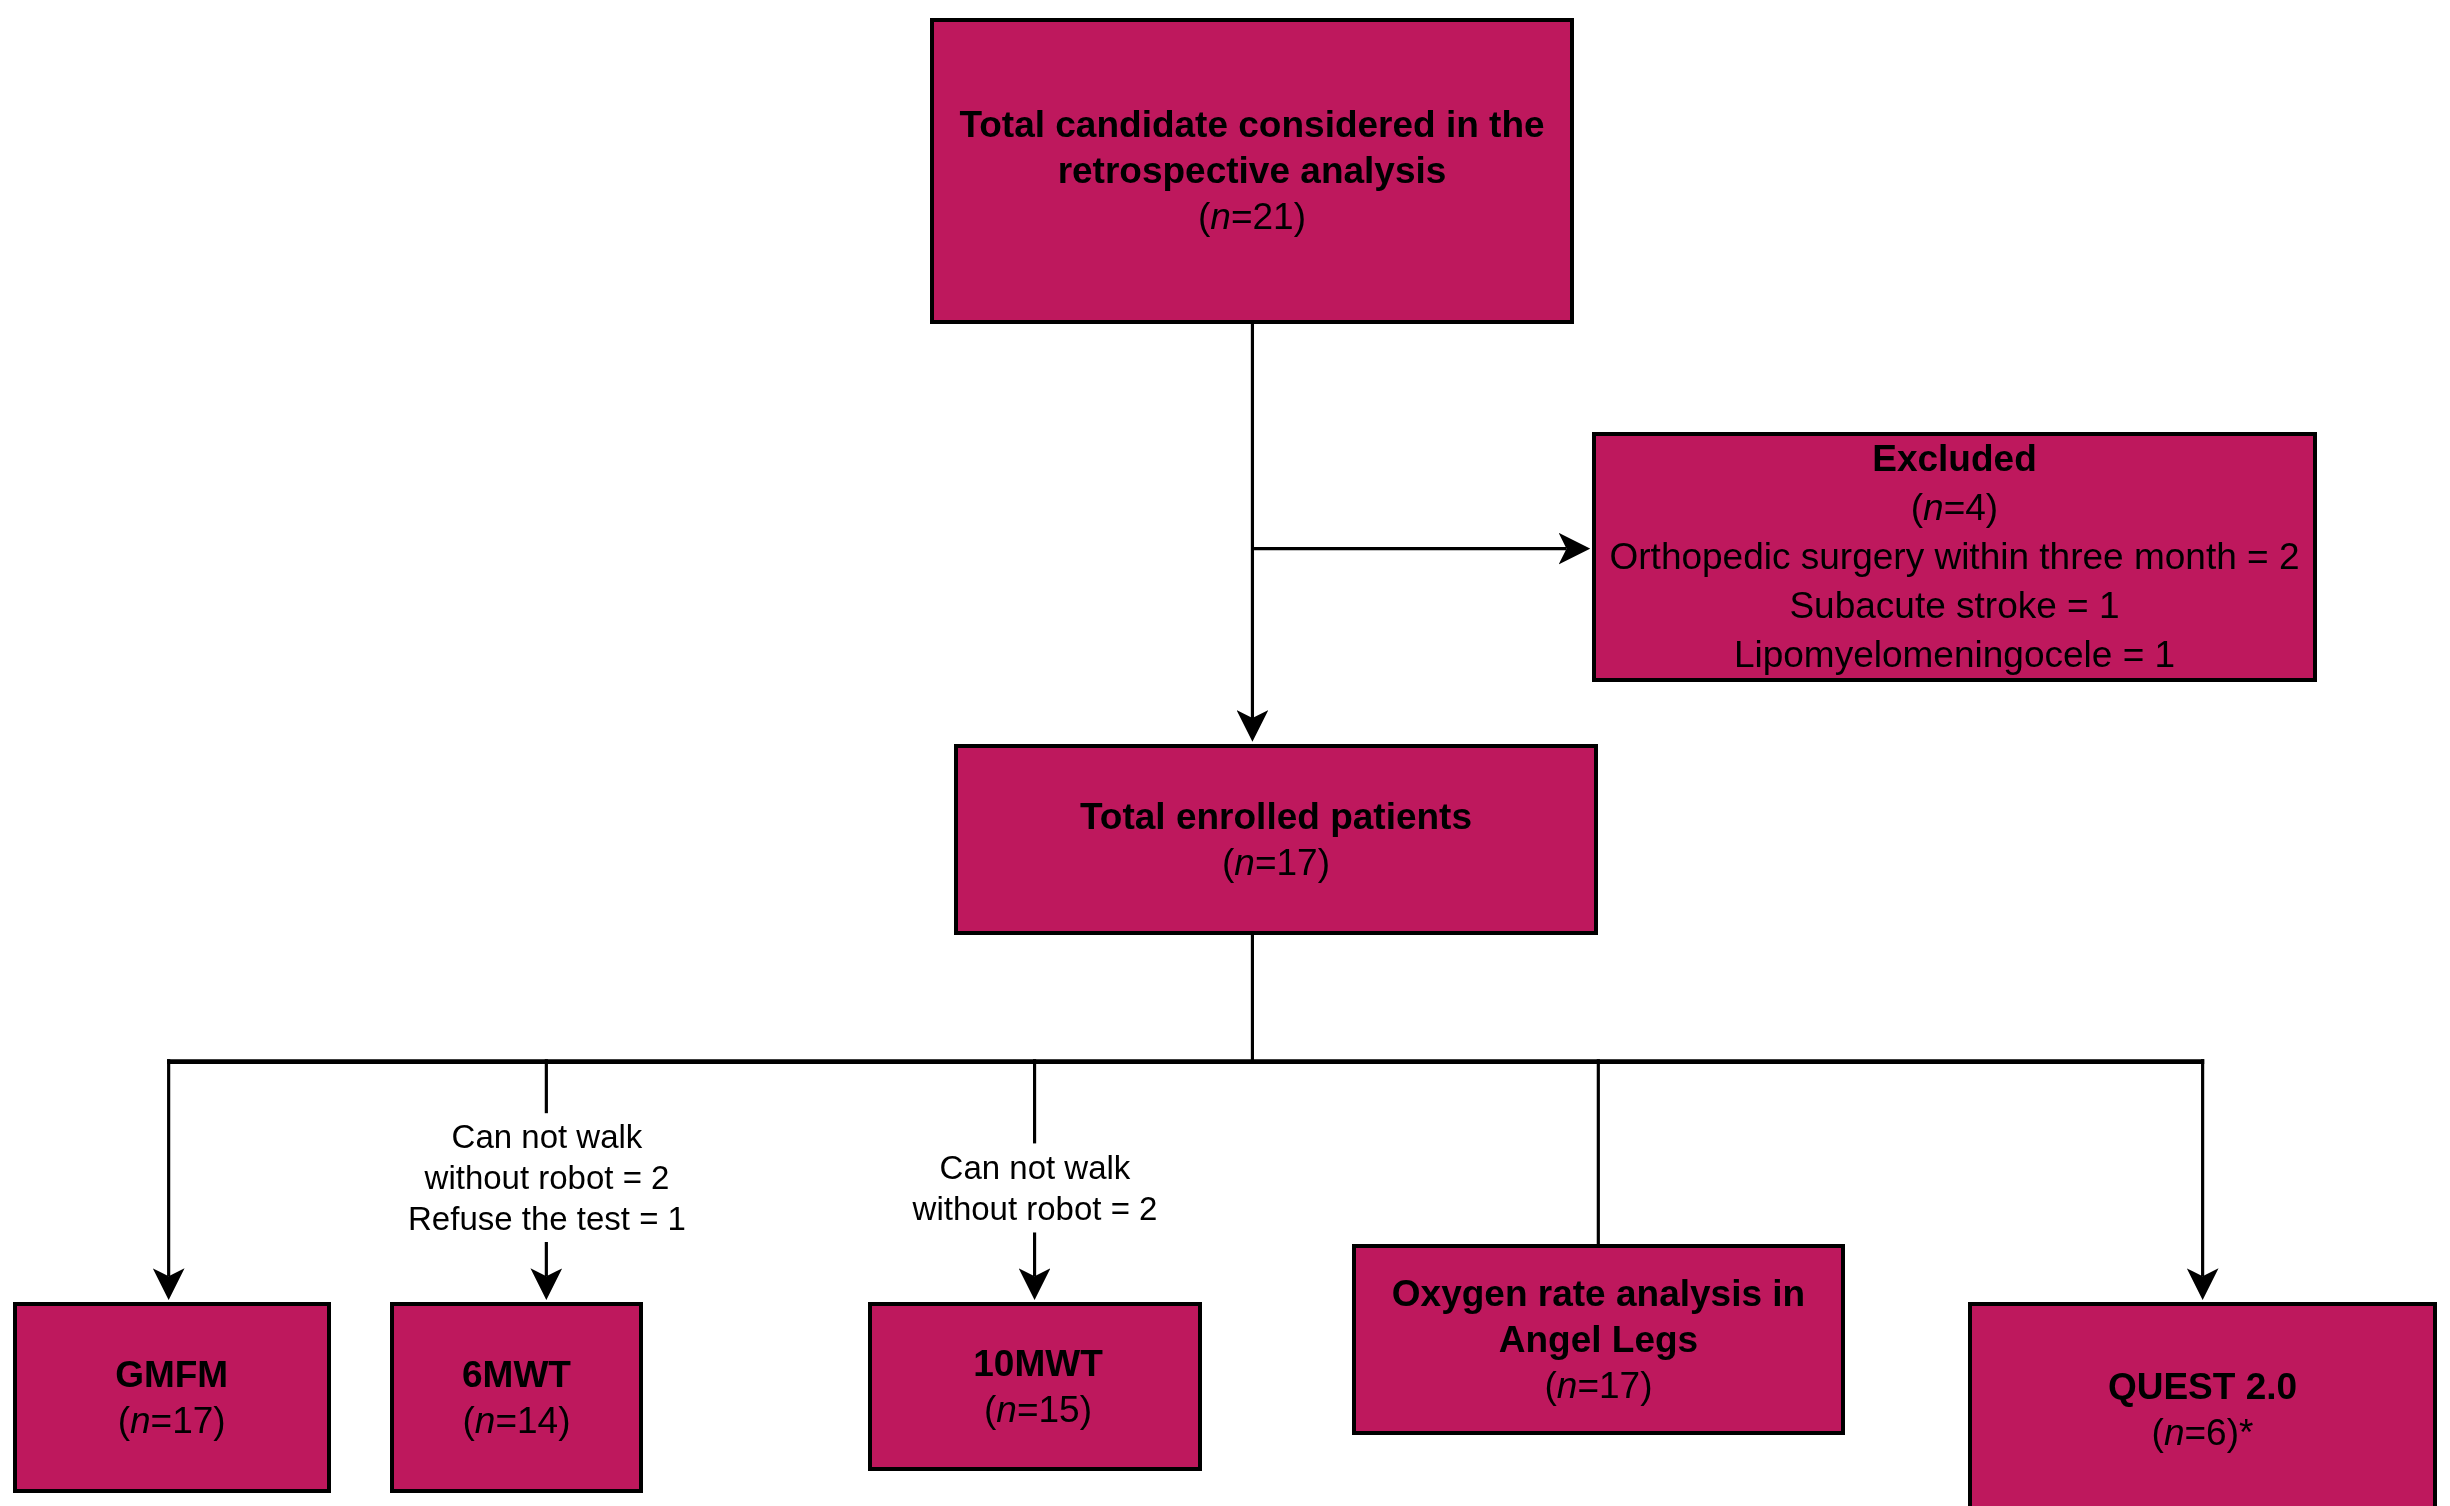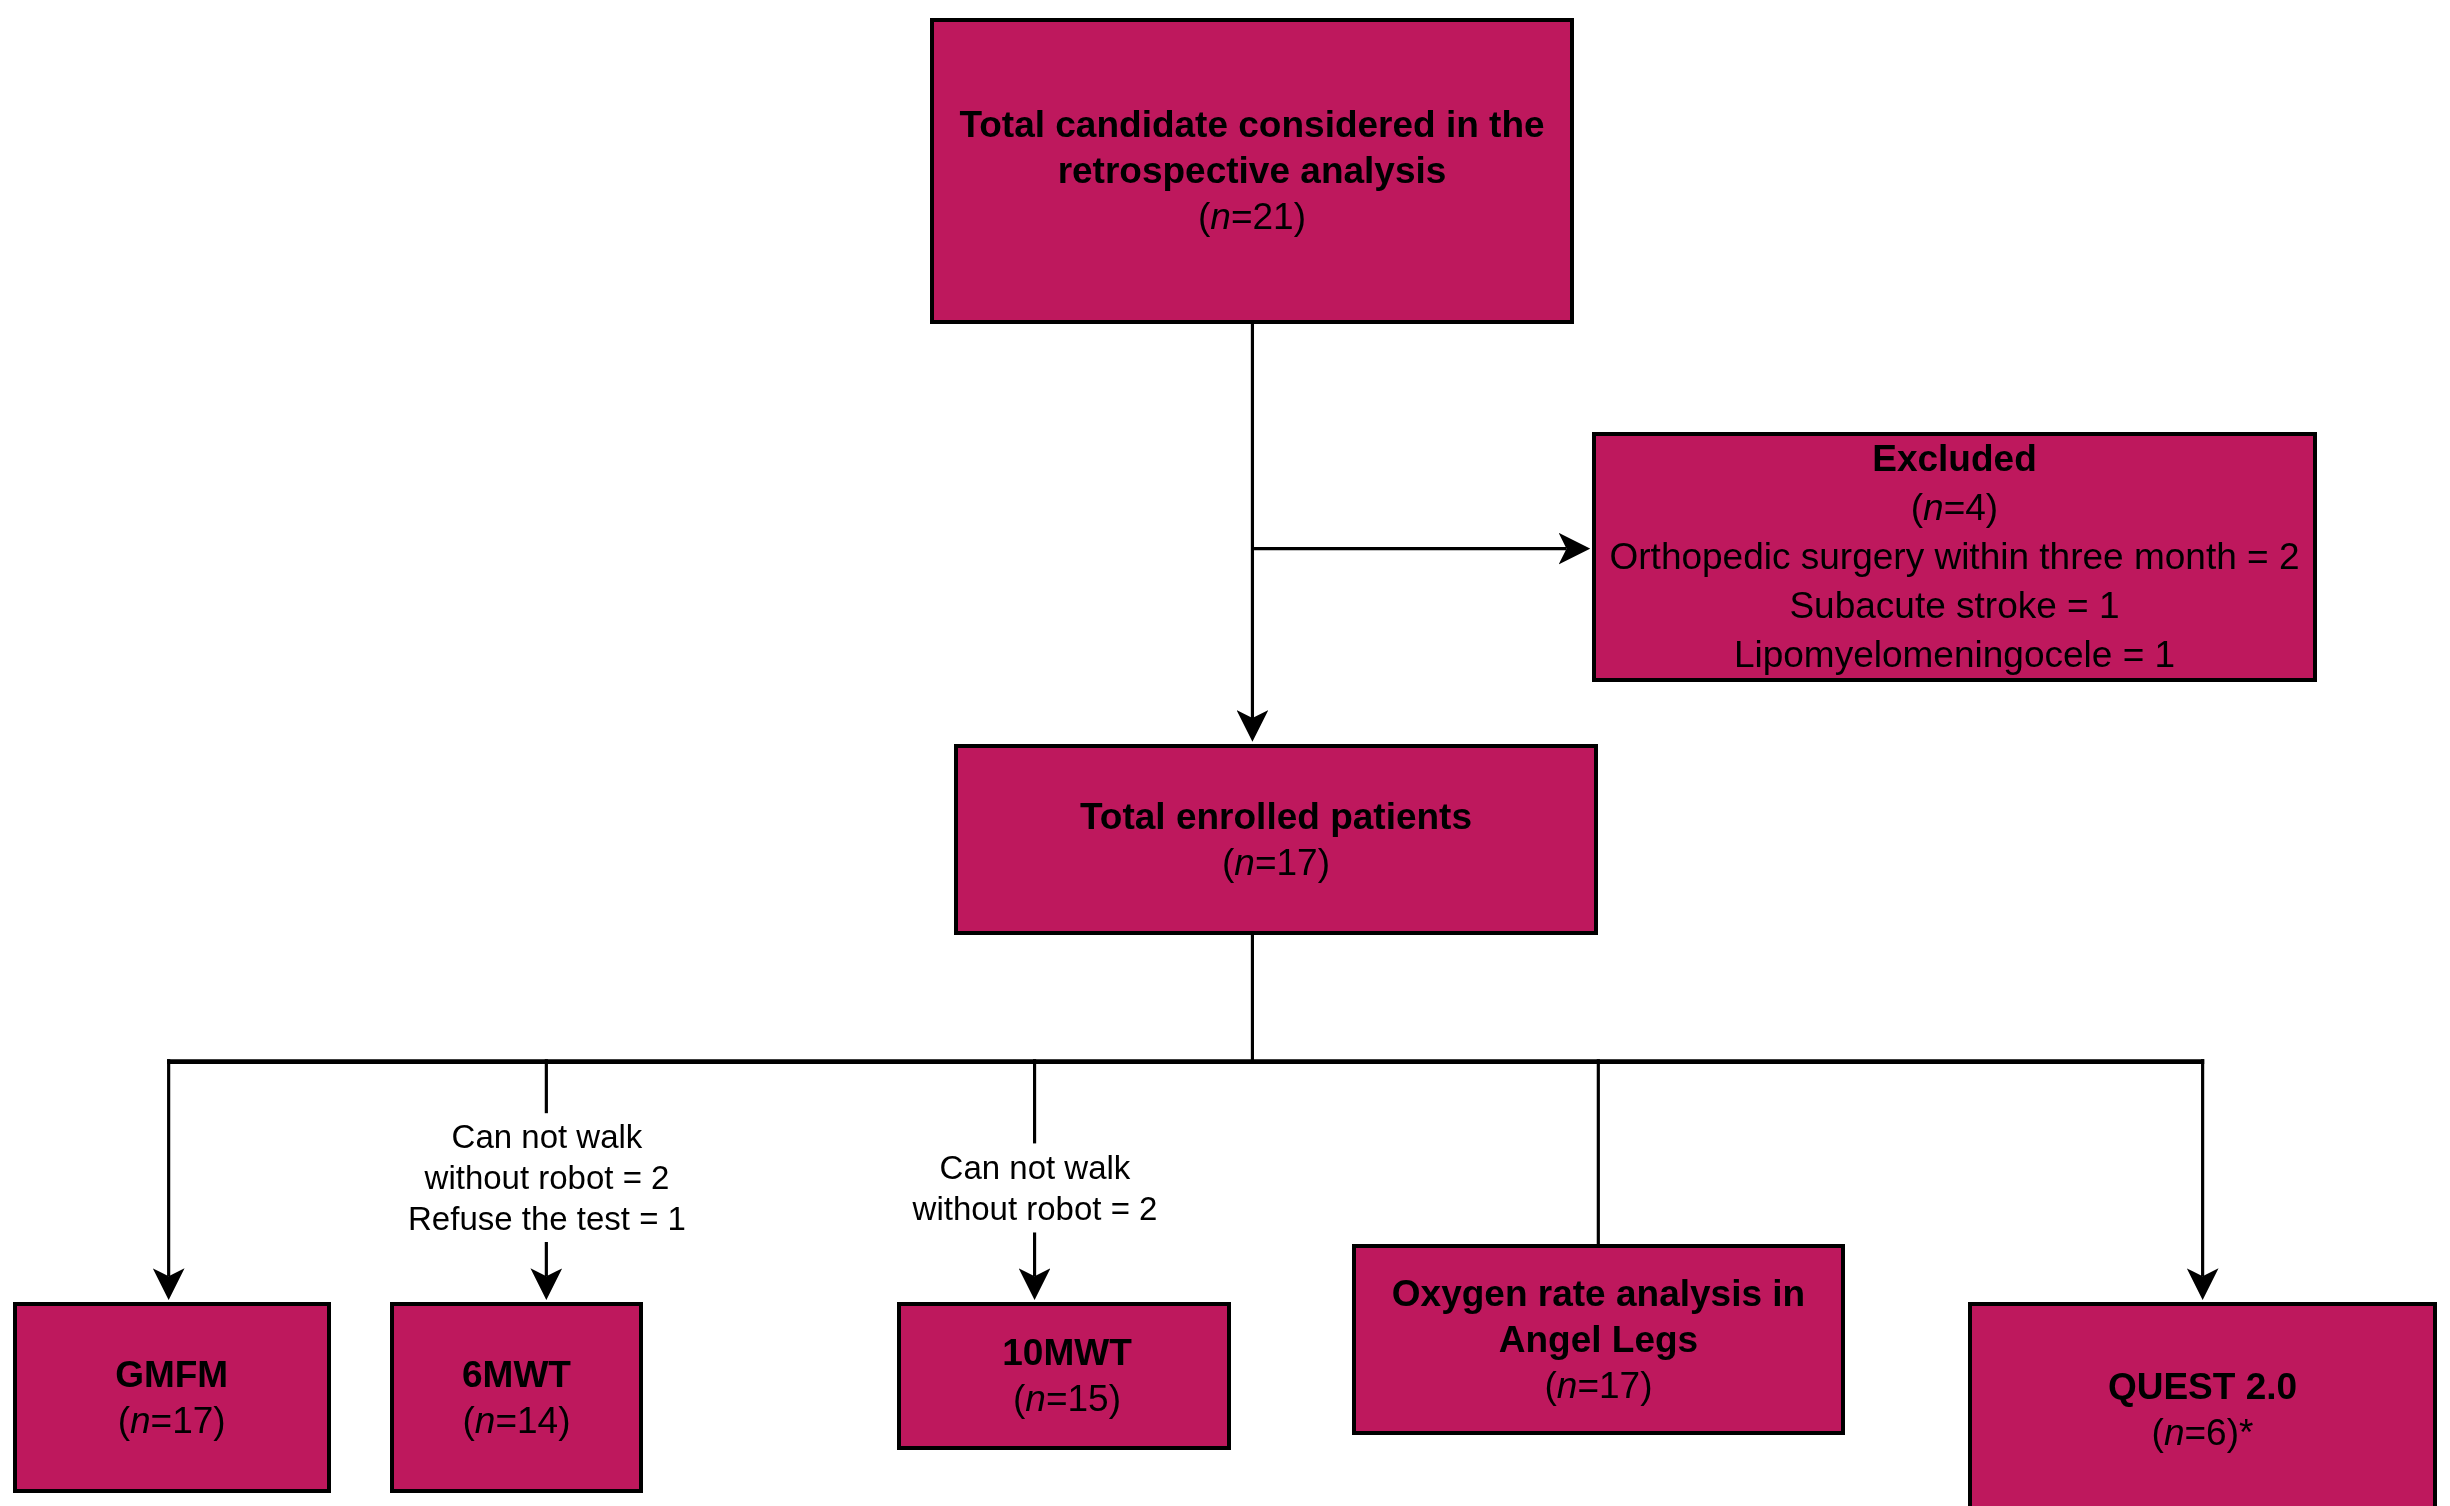--- a/index.html
+++ b/index.html
@@ -57,21 +57,21 @@
     line-height: 41px;
     font-weight: 400;
     z-index: 2;
   }
   
   #box-total-candidates { left: 930px; top: 17.5px;  width: 644px; height: 306px; }
   #box-excluded         { left: 1592px; top: 432px; width: 725px; height: 250px; justify-content: space-between; }
   #box-total-enrolled   { left: 954px; top: 744px; width: 644px; height: 191px; }
   #box-gmfm             { left: 12.7px;   top: 1302px; width: 318px; height: 191px; }
   #box-6mwt             { left: 390px;  top: 1302px; width: 253px; height: 191px; }
-  #box-10mwt            { left: 897px; top: 1302px; width: 334px; height: 148px; padding-left: 6px; }
+  #box-10mwt            { left: 868px; top: 1302px; width: 334px; height: 169px; padding-left: 6px; }
   #box-oxygen-rate      { left: 1352px; top: 1244px; width: 493px; height: 191px; }
   #box-quest            { left: 1968px; top: 1302px; width: 469px; height: 215px; }
   
   #note-6mwt-exclusions  { left: 348px;  top: 1116px; width: 398px; }
   #note-10mwt-exclusions { left: 836px; top: 1147px; width: 398px; }
 </style>
 </head>
 <body>
 
 <div id="canvas">

